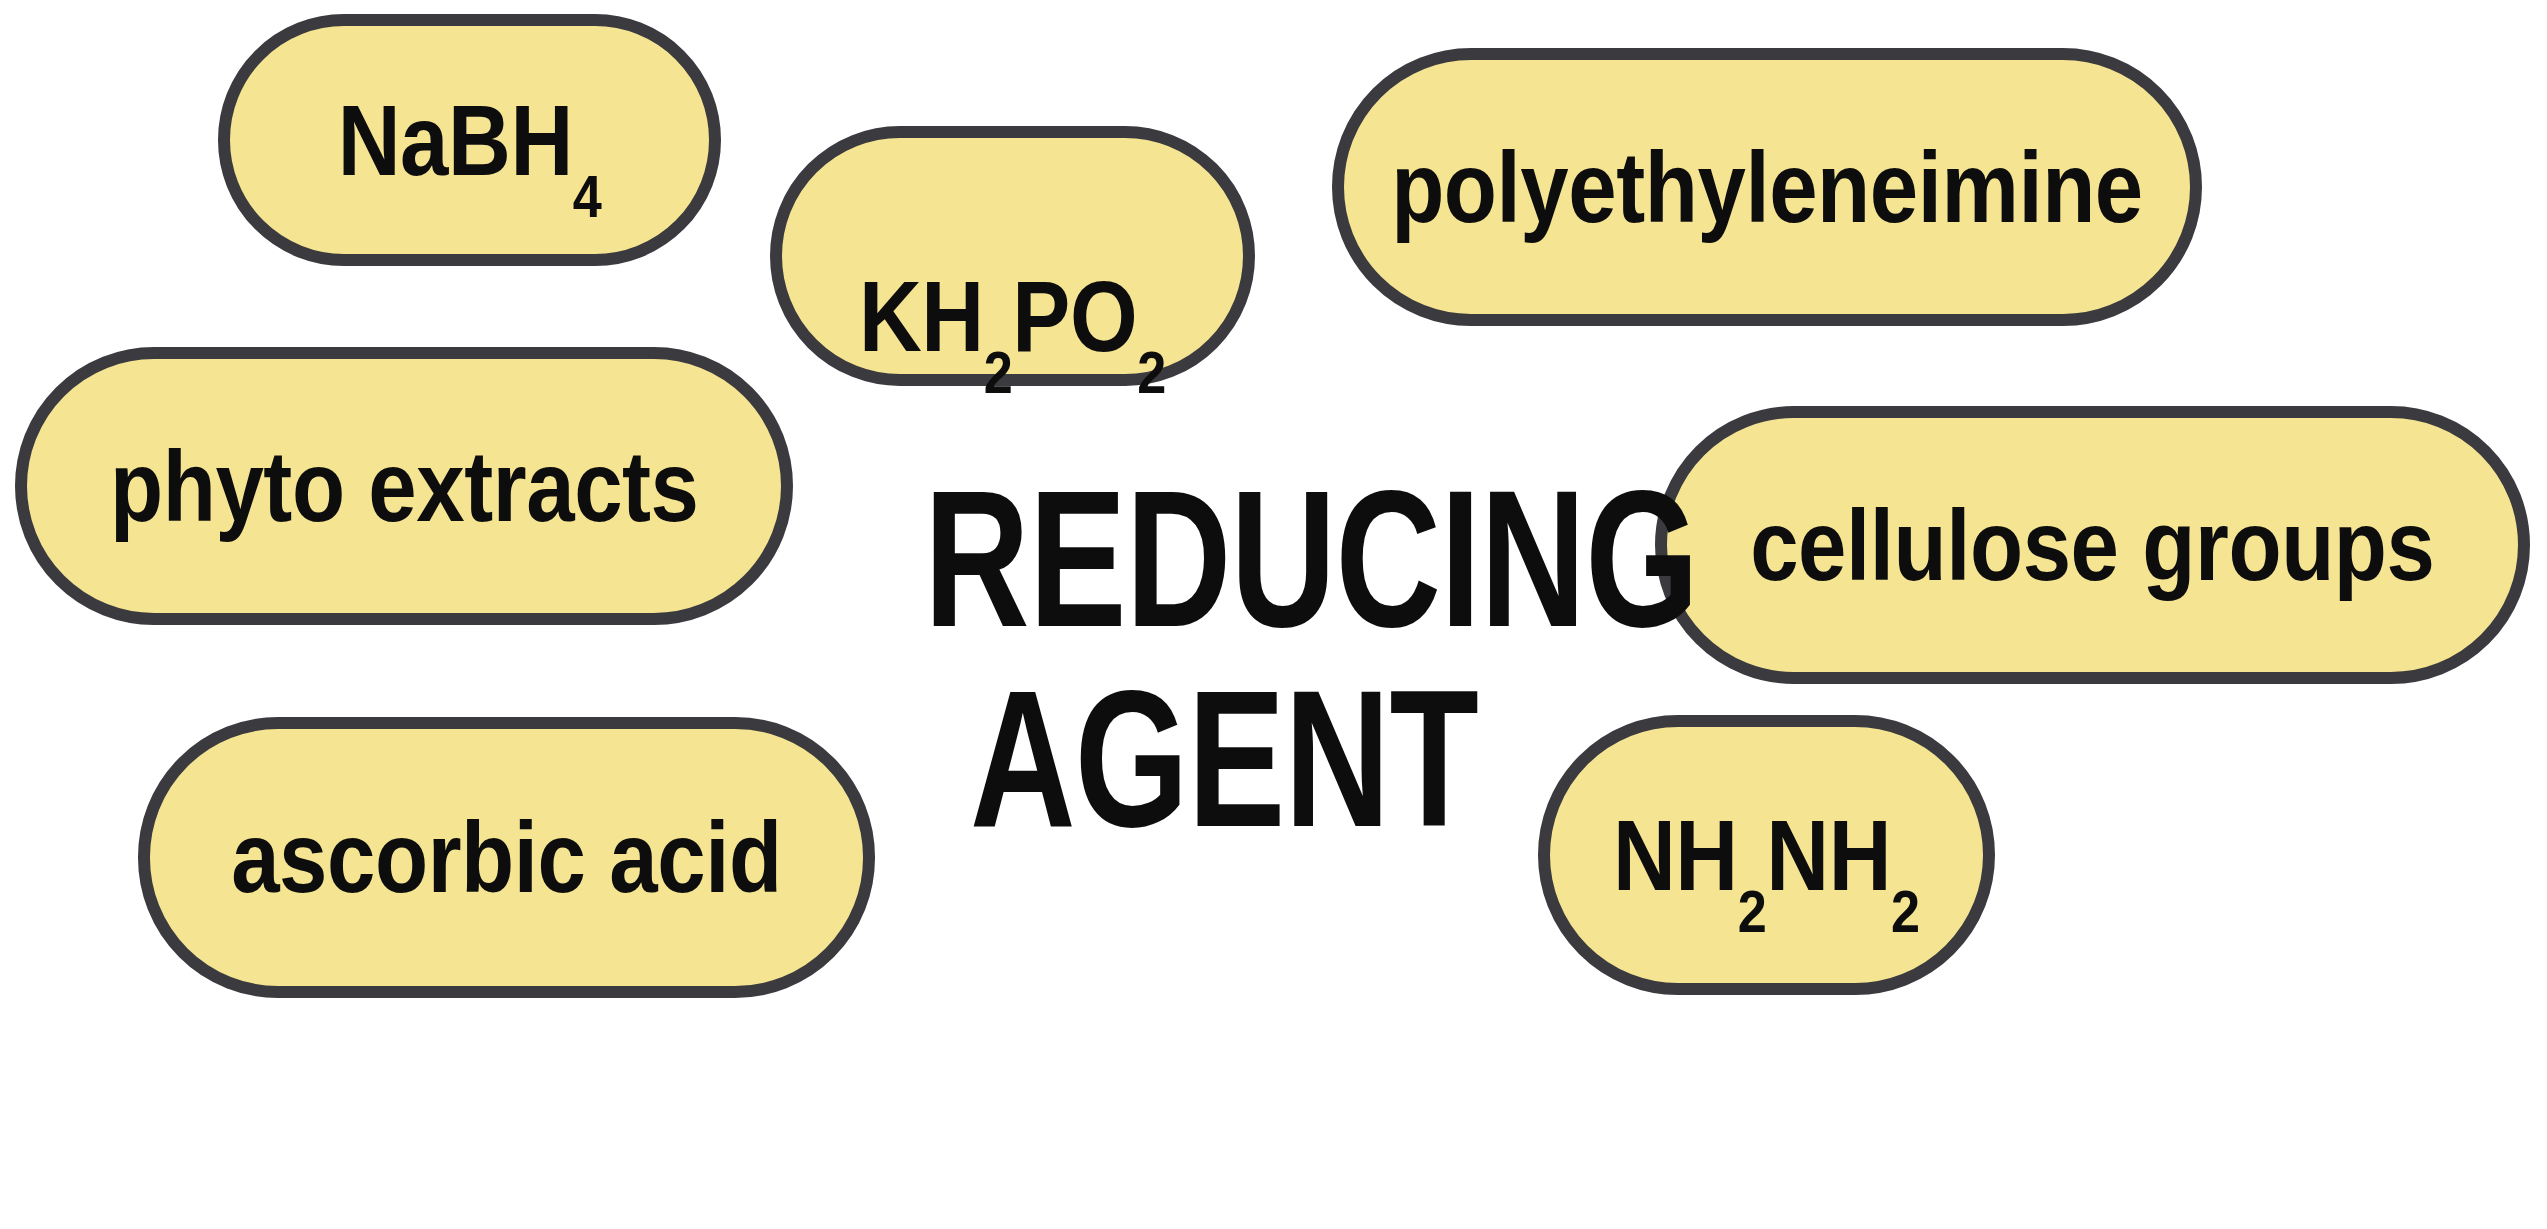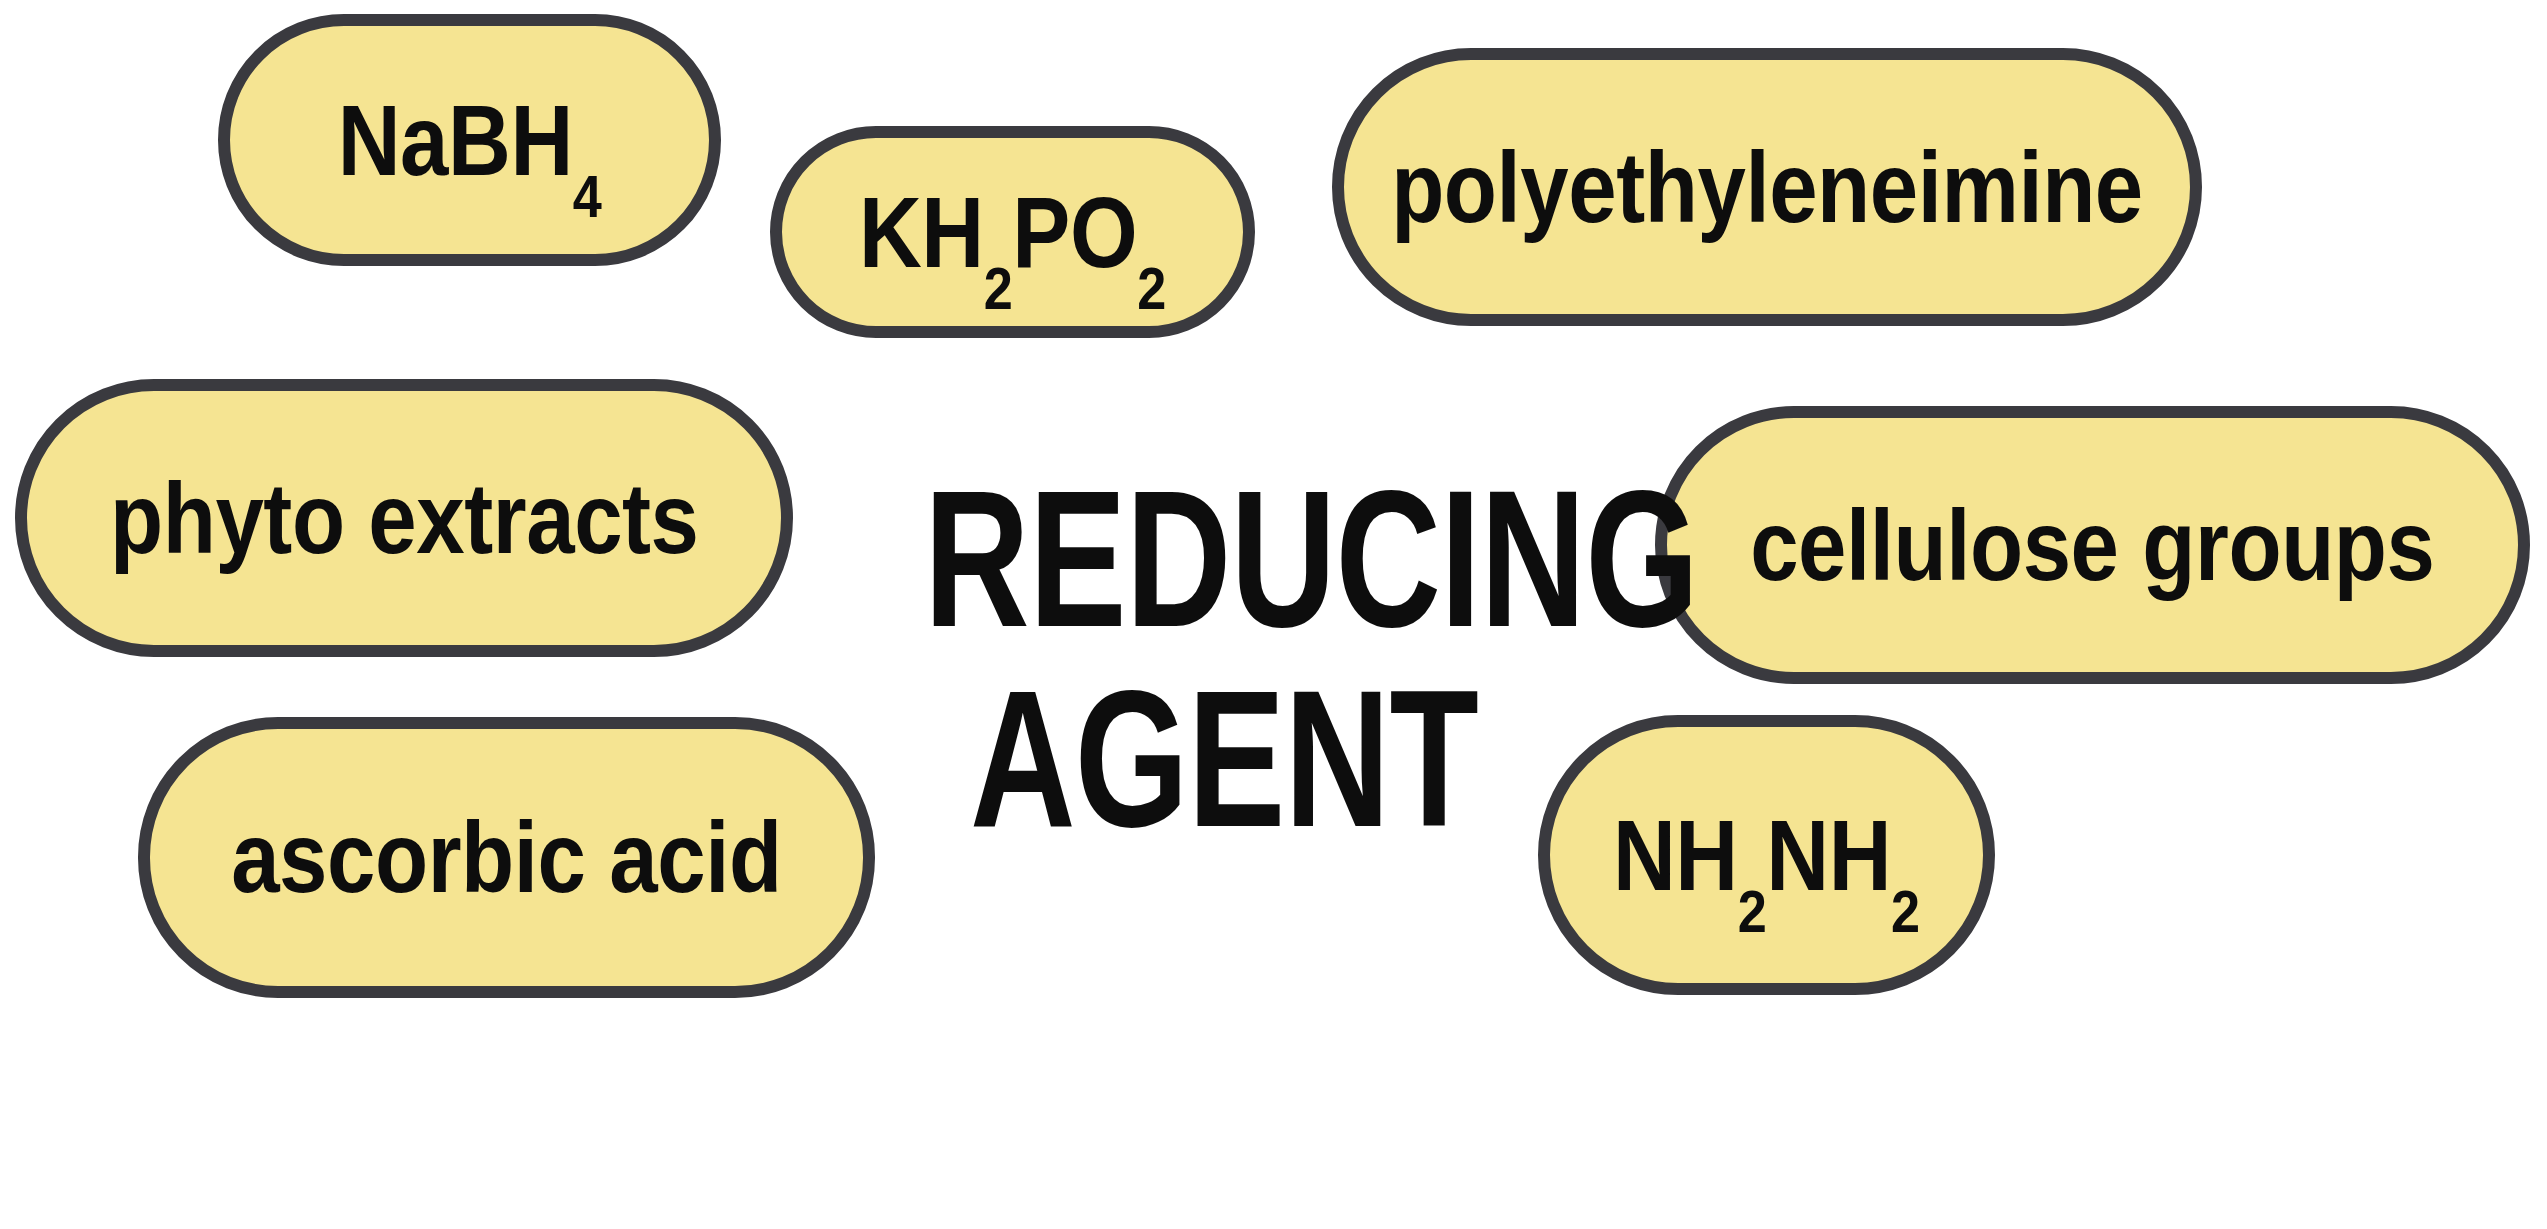--- a/index.html
+++ b/index.html
@@ -50,23 +50,23 @@
     text-align: center;
     font-size: 195px;
     line-height: 200px;
     font-weight: bold;
     transform: scaleX(0.75);
     letter-spacing: -0.005em;
     color: var(--text-color);
   }
   
   .n-nabh4      { left: 218px;  top: 14px;  width: 503px; height: 252px; }
-  .n-kh2po2     { left: 770px;  top: 126px; width: 485px; height: 212px; }
+  .n-kh2po2     { left: 770px;  top: 126px; width: 485px; height: 260px; align-items: flex-end; }
   .n-pei        { left: 1332px; top: 48px;  width: 870px; height: 278px; }
-  .n-phyto      { left: 15px;   top: 347px; width: 778px; height: 278px; margin-top: 32px; }
+  .n-phyto      { left: 15px;   top: 347px; width: 778px; height: 278px; }
   .n-cellulose  { left: 1655px; top: 367px; width: 875px; height: 278px; margin-top: 39px; }
   .n-ascorbic   { left: 138px;  top: 717px; width: 737px; height: 281px; }
   .n-nh2nh2     { left: 1538px; top: 715px; width: 457px; height: 280px; }
   .n-nacitrate  { left: 928px;  top: 925px; width: 542px; height: 281px; }
 </style>
 </head>
 <body>
 
 <div class="canvas">
 

